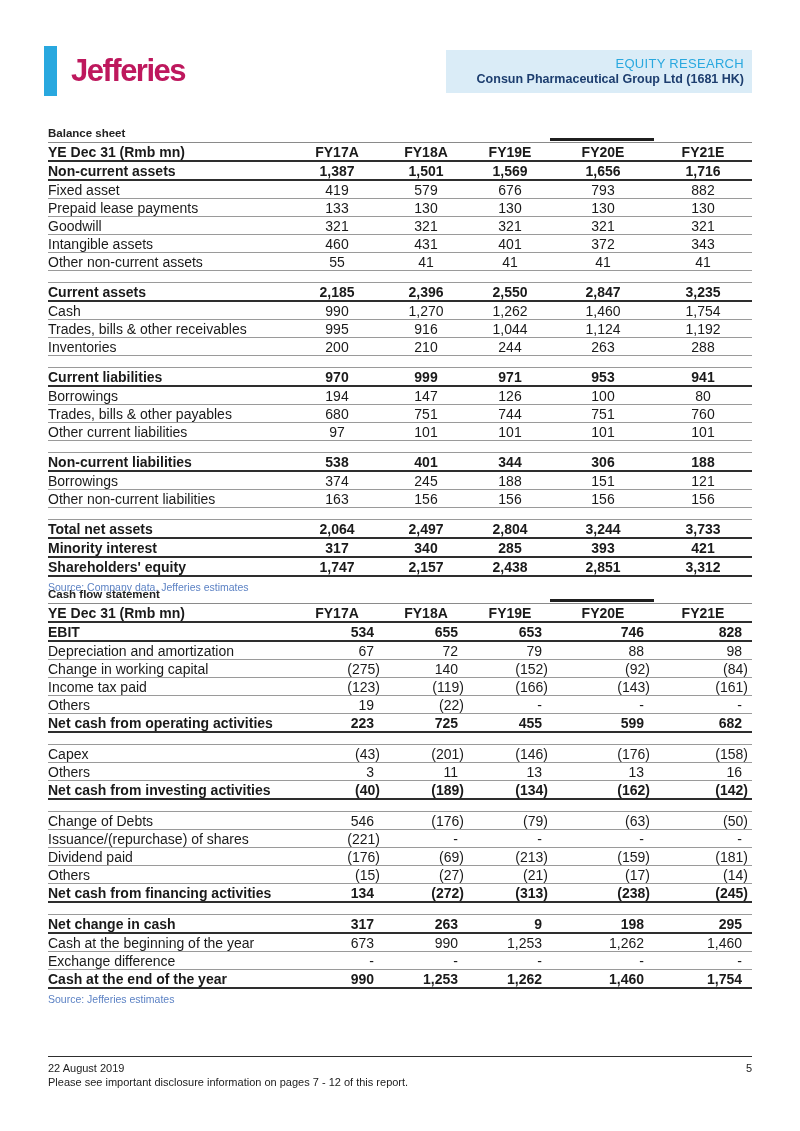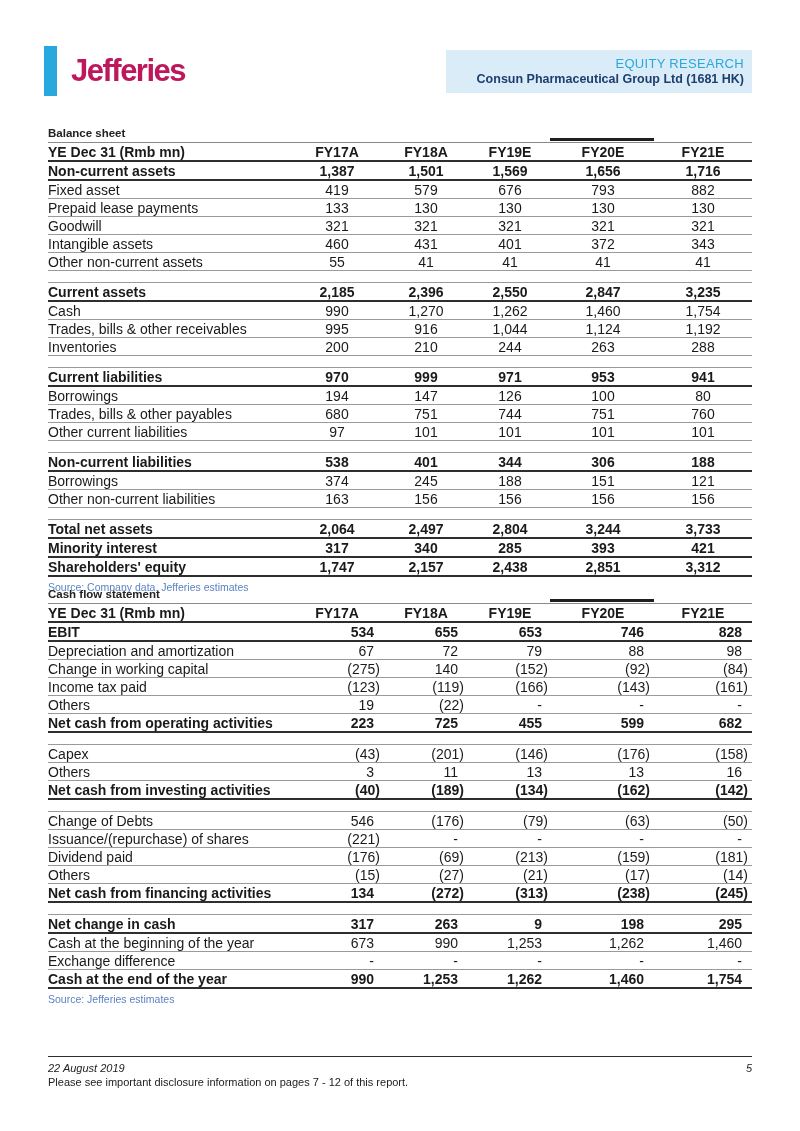--- a/index.html
+++ b/index.html
@@ -32,21 +32,21 @@
   th.overline::before{content:"";position:absolute;left:-2px;right:0;top:-5px;height:2.5px;background:#1f1f1f;}
   tr.item td{border-bottom:1px solid #9a9a9a;}
   tr.section-row td{border-bottom:2px solid #2e2e2e;font-weight:bold;}
   tr.gap td{border-bottom:1px solid #9a9a9a;height:11px;padding:0;}
   td.label{text-align:left;}
   .bs td.num{text-align:center;}
   .cf td.num{text-align:right;padding-right:10px;}
   .cf td.num.paren{padding-right:4px;}
   
   .footer{position:absolute;left:48px;top:1056px;width:704px;border-top:1.5px solid #2e2e2e;padding-top:4px;}
-  .footer-row{display:flex;justify-content:space-between;font-size:11px;color:#222;line-height:14px;font-style:italic;}
+  .footer-row{display:flex;justify-content:space-between;font-size:11px;color:#222;line-height:14px;}
   .footer-disclosure{font-size:11px;color:#222;line-height:14px;}
 </style>
 </head>
 <body>
 
 <div class="page">
 
   <div class="brand">
     <div class="brand-bar"></div>
     <div class="brand-text">Jefferies</div>

